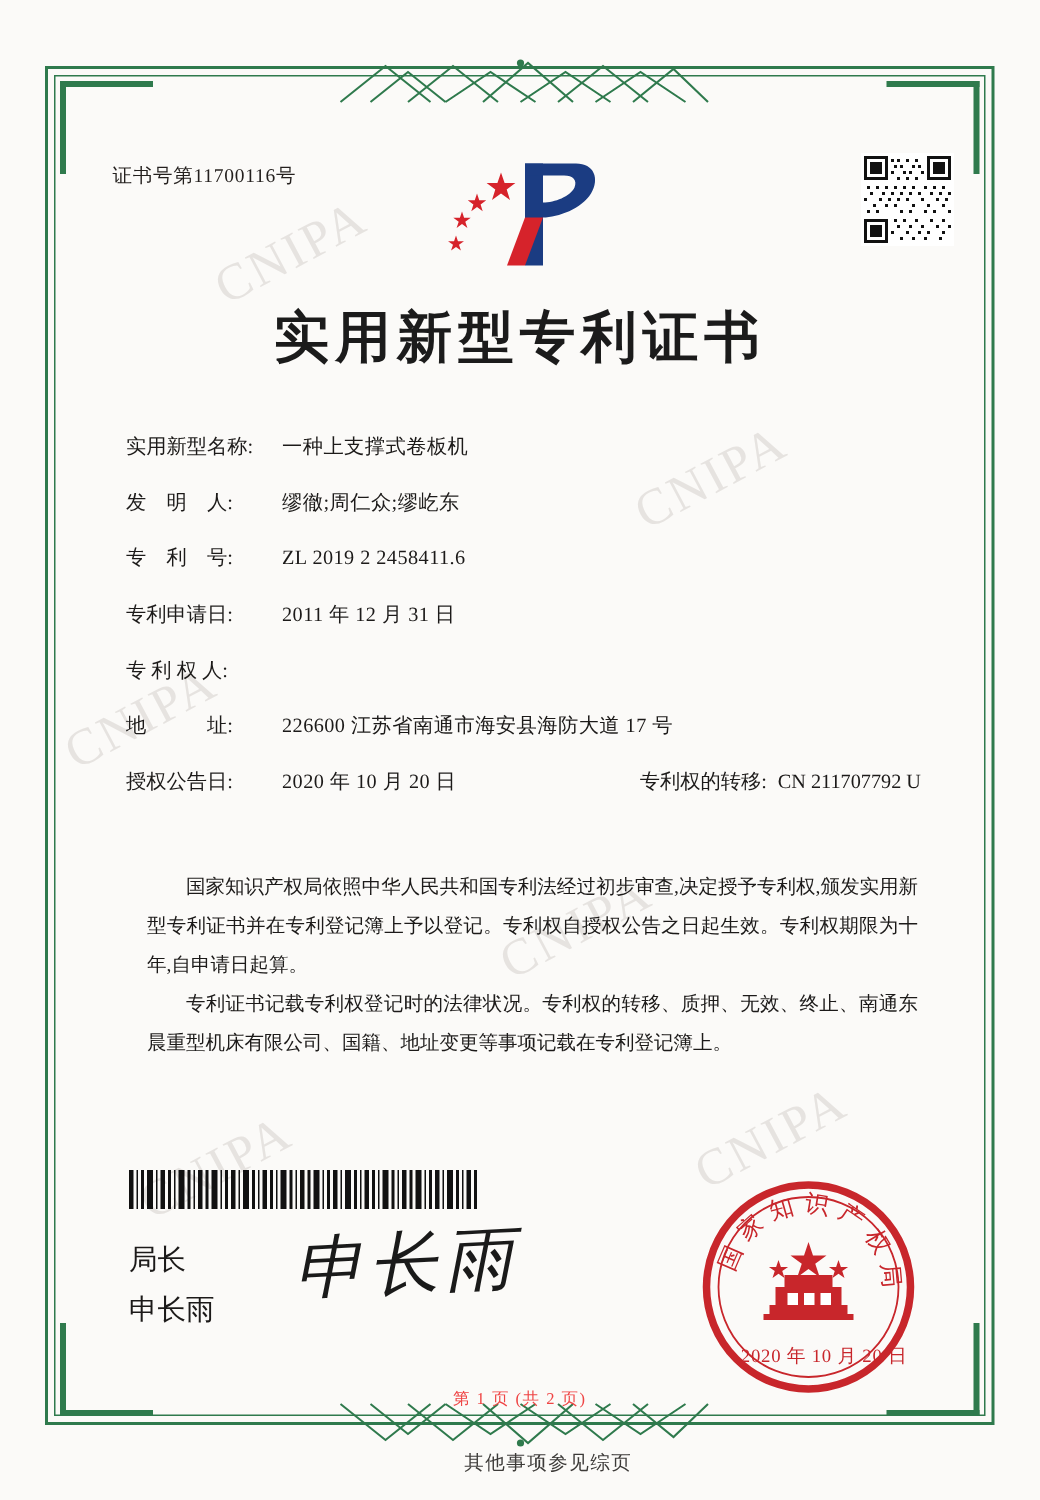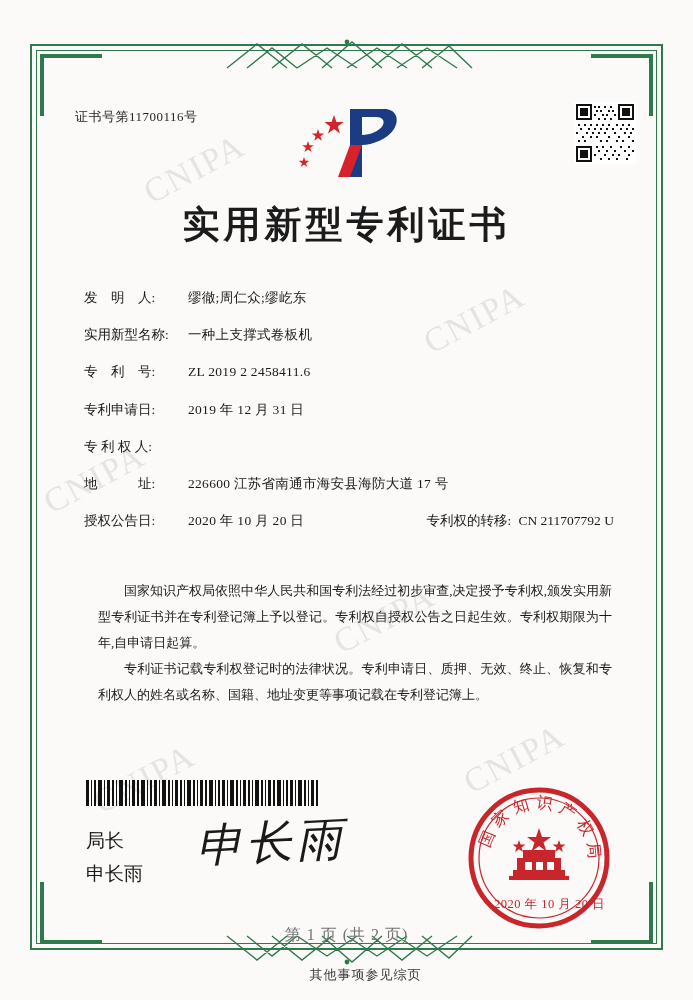--- a/index.html
+++ b/index.html
@@ -211,22 +211,22 @@
     color: #c8262b;
     letter-spacing: 0.5px;
   }
 
   
   .page-num {
     position: absolute;
     left: 0; right: 0;
     top: 925px;
     text-align: center;
-    font-size: 16px;
-    color: #737373;
+    font-size: 11px;
+    color: #ef4444;
     letter-spacing: 1px;
   }
   .footnote {
     position: absolute;
     left: 0; right: 0;
     top: 966px;
     text-align: center;
     font-size: 13px;
     color: #3c3a38;
     letter-spacing: 1px;
@@ -375,53 +375,53 @@
           <rect x="42" y="56" width="2" height="2"></rect>
           <rect x="52" y="56" width="2" height="2"></rect>
       </g>
     </svg>
   </div>
 
   <div class="title">实用新型专利证书</div>
 
   <div class="fields">
     <div class="field-row">
+      <div class="f-label">实用新型名称:</div>
+      <div class="f-value">一种上支撑式卷板机</div>
+    </div>
+    <div class="field-row">
       <div class="f-label">发　明　人:</div>
       <div class="f-value">缪徹;周仁众;缪屹东</div>
-    </div>
-    <div class="field-row">
-      <div class="f-label">实用新型名称:</div>
-      <div class="f-value">一种上支撑式卷板机</div>
     </div>
     <div class="field-row">
       <div class="f-label">专　利　号:</div>
       <div class="f-value">ZL 2019 2 2458411.6</div>
     </div>
     <div class="field-row">
       <div class="f-label">专利申请日:</div>
-      <div class="f-value">2019 年 12 月 31 日</div>
+      <div class="f-value">2011 年 12 月 31 日</div>
     </div>
     <div class="field-row">
       <div class="f-label">专 利 权 人:</div>
     </div>
     <div class="field-row">
       <div class="f-label">地　　　址:</div>
       <div class="f-value">226600 江苏省南通市海安县海防大道 17 号</div>
     </div>
     <div class="field-row dual">
       <div class="f-label">授权公告日:</div>
       <div class="f-value">2020 年 10 月 20 日</div>
       <div class="f-label2">专利权的转移:</div>
       <div class="f-value2">CN 211707792 U</div>
     </div>
   </div>
 
   <div class="body-text">
     <p>国家知识产权局依照中华人民共和国专利法经过初步审查,决定授予专利权,颁发实用新型专利证书并在专利登记簿上予以登记。专利权自授权公告之日起生效。专利权期限为十年,自申请日起算。</p>
-    <p>专利证书记载专利权登记时的法律状况。专利申请日、质押、无效、终止、恢复和专利权人的姓名或名称、国籍、地址变更等事项记载在专利登记簿上。</p>
+    <p>专利证书记载专利权登记时的法律状况。专利权的转移、质押、无效、终止、南通东晨重型机床有限公司、国籍、地址变更等事项记载在专利登记簿上。</p>
   </div>
 
   <svg class="barcode" viewBox="0 0 232 26" preserveAspectRatio="none">
     <g fill="#111">
       <rect x="0" y="0" width="3" height="26"></rect>
         <rect x="5" y="0" width="1" height="26"></rect>
       <rect x="8" y="0" width="2" height="26"></rect>
         <rect x="12" y="0" width="4" height="26"></rect>
       <rect x="18" y="0" width="1" height="26"></rect>
         <rect x="21" y="0" width="3" height="26"></rect>

